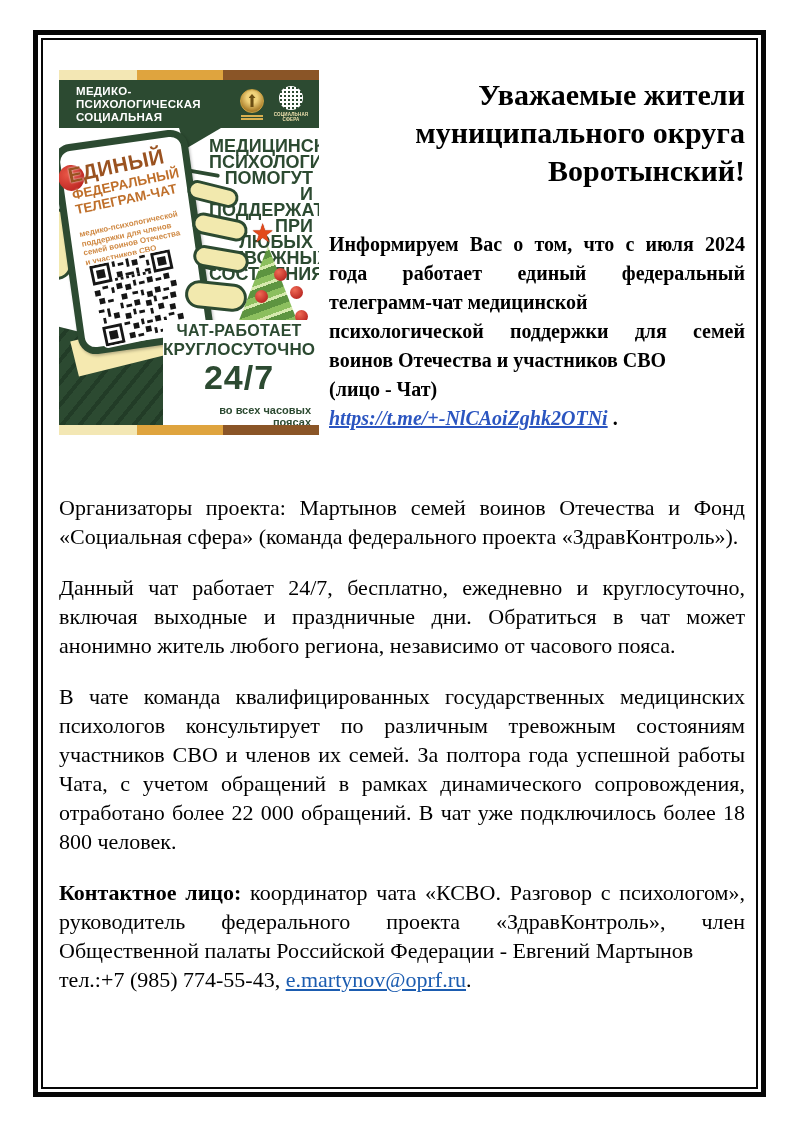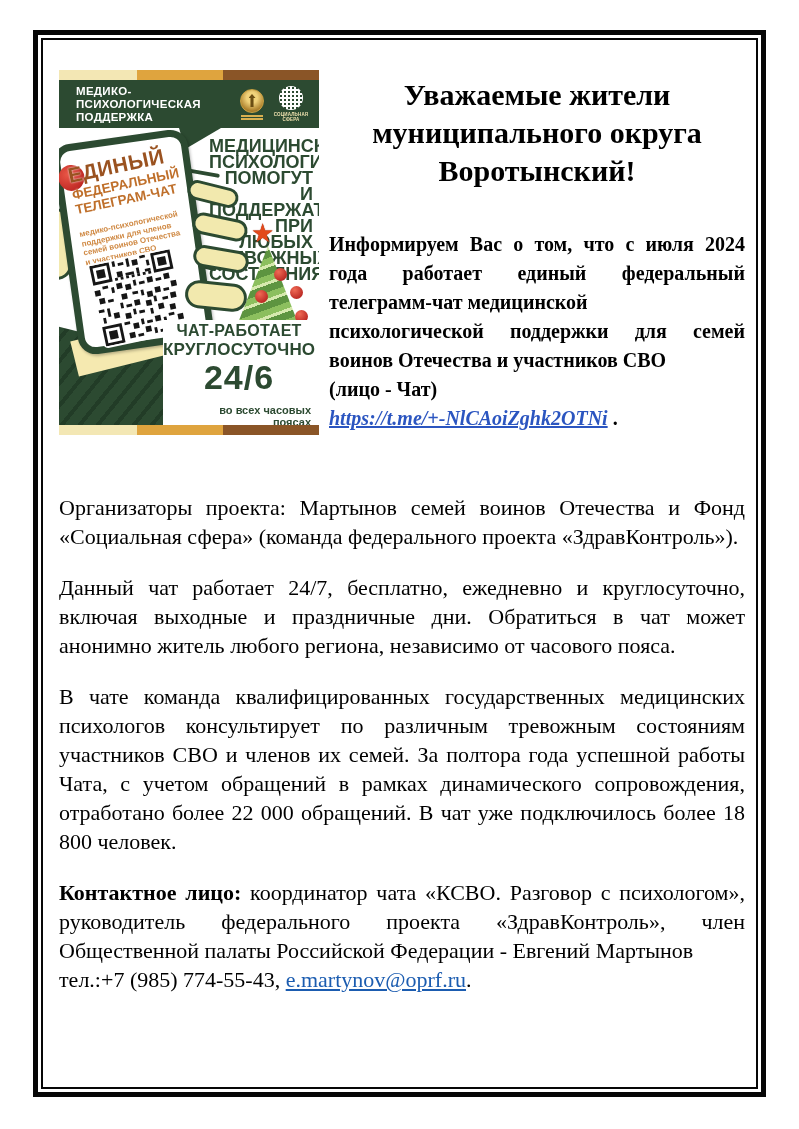--- a/index.html
+++ b/index.html
@@ -16,21 +16,21 @@
   }
   .frame-inner {
     width:100%; height:100%; border:2px solid #060606;
     padding:30px 9px 0 16px; overflow:hidden;
   }
   
   .top-section { display:flex; gap:6px; height:365px; }
   .right-col { flex:1; padding:0 2px 0 4px; }
   h1.page-title {
     margin:6px 0 0 0; font-size:30px; line-height:38px;
-    font-weight:bold; text-align:center;
+    font-weight:bold; text-align:right;
   }
   .intro { margin-top:40px; font-weight:bold; font-size:20px; line-height:29px; }
   .iline { min-height:29px; }
   .iline.stretch { text-align:justify; text-align-last:justify; }
   a.tg-link { color:#2b55c0; font-style:italic; font-weight:bold; }
   .link-suffix { font-weight:bold; }
 
   
   .poster {
     flex:none; width:260px; height:365px; position:relative;
@@ -157,21 +157,21 @@
 
     <div class="top-section">
 
       <div class="poster">
         <div class="p-stripe top">
           <div class="c1"></div>
           <div class="c2"></div>
           <div class="c3"></div>
         </div>
         <div class="p-band">
-          <div class="p-band-title">МЕДИКО-ПСИХОЛОГИЧЕСКАЯ ПОДДЕРЖКА</div>
+          <div class="p-band-title">МЕДИКО-ПСИХОЛОГИЧЕСКАЯ СОЦИАЛЬНАЯ</div>
           <div class="p-logos">
             <div class="logo-col">
               <div class="em-circle">
                   <div class="em-fig"></div>
                 </div>
               <div class="em-caption"></div>
             </div>
             <div class="logo-col">
               <div class="sp-circle"></div>
               <div class="sp-caption">СОЦИАЛЬНАЯ СФЕРА</div>
@@ -303,21 +303,21 @@
           <div class="tree-body"></div>
           <div class="tree-ball b1"></div>
           <div class="tree-ball b2"></div>
           <div class="tree-ball b3"></div>
           <div class="tree-ball b4"></div>
           <div class="tree-ball b5"></div>
 
           <div class="p-work">
             <div class="w1">ЧАТ-РАБОТАЕТ</div>
             <div class="w2">КРУГЛОСУТОЧНО</div>
-            <div class="w3">24/6</div>
+            <div class="w3">24/7</div>
             <div class="w4">во всех часовых поясах</div>
           </div>
         </div>
 
         <div class="p-stripe bottom">
           <div class="c1"></div>
           <div class="c2"></div>
           <div class="c3"></div>
         </div>
       </div>

